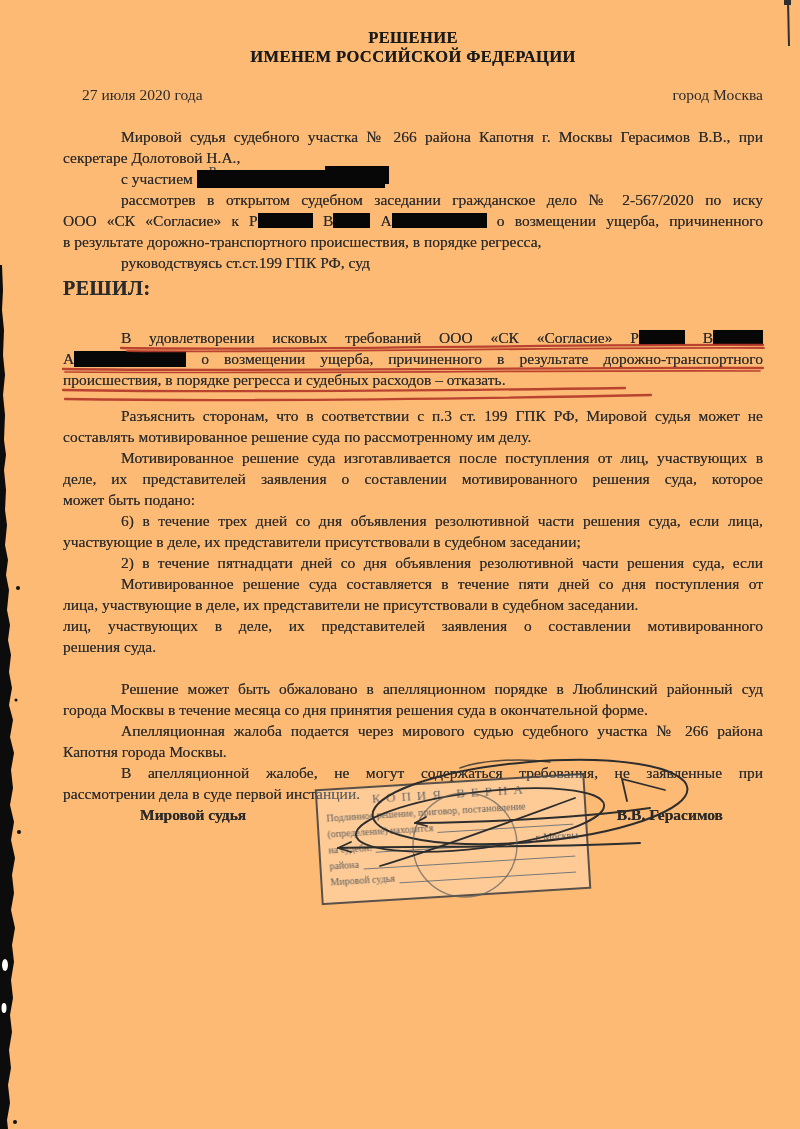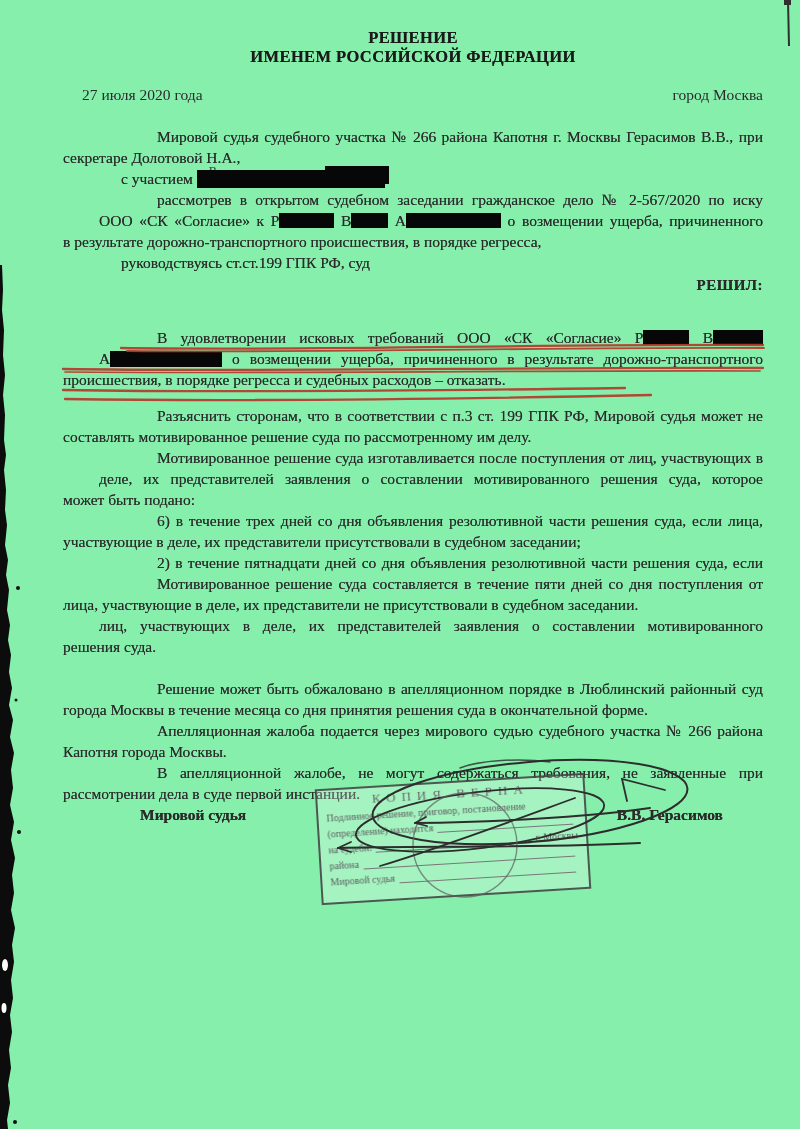--- a/index.html
+++ b/index.html
@@ -1,31 +1,31 @@
 <!DOCTYPE html>
 <html><head>
 <meta charset="utf-8">
 <style>
   html,body{margin:0;padding:0;background:#ffffff;}
   .page{
     position:relative;width:800px;height:1129px;overflow:hidden;
-    background:#86efac;
+    background:#fdba74;
     font-family:"Liberation Serif","DejaVu Serif",serif;
     color:#2b2b2b;
   }
   .content{position:absolute;left:63px;right:37px;top:0;bottom:0;}
   .blk{position:absolute;left:0;right:0;}
   .titleblk{top:28px;text-align:center;font-weight:bold;font-size:16.5px;line-height:19px;letter-spacing:.4px;color:#1a1a1a;text-shadow:0 0 .6px rgba(20,20,20,.75);}
   .daterow{top:86px;display:flex;justify-content:space-between;align-items:flex-start;font-size:15.5px;}
   .daterow .date{padding-left:19px;}
   .line{font-size:15.5px;line-height:21px;white-space:normal;text-shadow:0 0 .55px rgba(35,35,35,.7);}
   .ind{text-indent:58px;}
-  .jl{text-align:justify;text-align-last:justify;margin-left:36px;}
+  .jl{text-align:justify;text-align-last:justify;}
   .introblk{top:126px;}
-  .reshil{top:277px;text-align:right;font-weight:bold;font-size:15px;letter-spacing:.5px;text-shadow:0 0 .6px rgba(20,20,20,.8);}
+  .reshil{top:277px;text-align:left;font-weight:bold;font-size:20px;letter-spacing:.5px;text-shadow:0 0 .6px rgba(20,20,20,.8);}
   .resblk{top:327px;}
   .clarblk{top:405px;}
   .appealblk{top:678px;}
   .sigrow{top:806px;display:flex;justify-content:space-between;padding:0 40px 0 77px;font-weight:bold;font-size:15.5px;text-shadow:0 0 .6px rgba(20,20,20,.8);}
   .bar{display:inline-block;height:15px;background:#070707;vertical-align:-2px;position:relative;}
   .bar-l3{width:188px;height:18px;vertical-align:-4px;}
   .bar-l3 .bar2{position:absolute;right:-4px;top:-4px;width:64px;height:18px;background:#070707;}
   .ghost{position:absolute;margin-left:-46px;margin-top:-7px;font-size:12px;color:#555;z-index:0;}
   .w55{width:55px}.w37{width:37px}.w95{width:95px}.w46{width:46px}.w50{width:50px}
   .bar-r2{width:112px;height:16px;vertical-align:-3px;}

